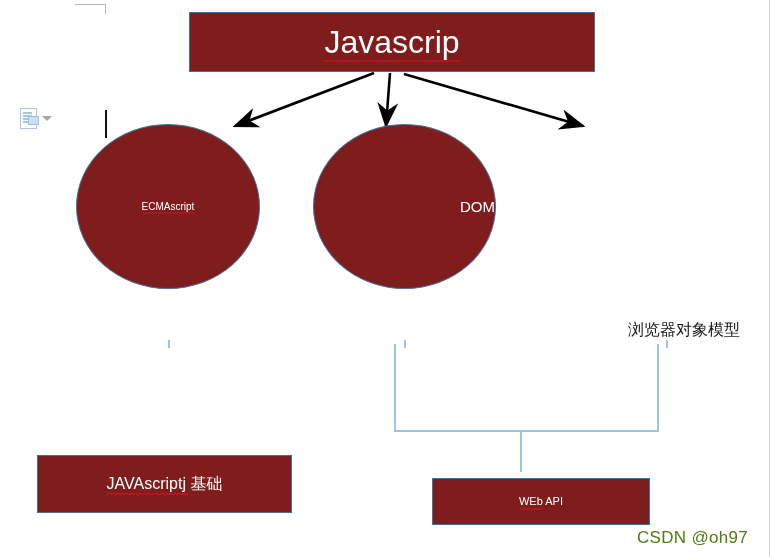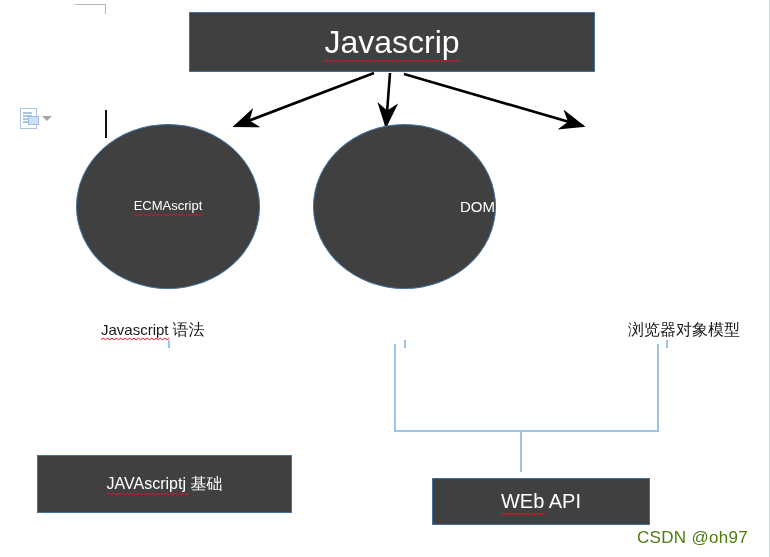--- a/index.html
+++ b/index.html
@@ -82,21 +82,21 @@
     height: 0;
     border-left: 5px solid transparent;
     border-right: 5px solid transparent;
     border-top: 5px solid #a6a6a6;
   }
 
   
   .shape {
     position: absolute;
     box-sizing: border-box;
-    background: #404040;
+    background: #7f1d1d;
     border: 1.5px solid #41719C;
     display: flex;
     align-items: center;
     justify-content: center;
     color: #ffffff;
     text-align: center;
   }
   .shape.circle {
     border-radius: 50%;
   }
@@ -204,55 +204,50 @@
     <path d="M395,344 L395,431 L658,431 L658,344" fill="none" stroke="#9DC3E6" stroke-width="2"></path>
     <line x1="521" y1="431" x2="521" y2="472" stroke="#9DC3E6" stroke-width="2"></line>
   </svg>
 
   <div class="shape" style="left:189px; top:12px; width:406px; height:60px; font-size:32px;">
     <span class="shape-label squiggle has-svg" style="--has-svg: 1;">Javascrip<svg class="squiggle-svg" viewBox="0 0 135.15625 4" preserveAspectRatio="none">
           <path d="M0,1.7 L2.2,0.2 L4.4,1.7 L6.6,0.2 L8.8,1.7 L11.0,0.2 L13.2,1.7 L15.4,0.2 L17.6,1.7 L19.8,0.2 L22.0,1.7 L24.2,0.2 L26.4,1.7 L28.6,0.2 L30.8,1.7 L33.0,0.2 L35.2,1.7 L37.4,0.2 L39.6,1.7 L41.8,0.2 L44.0,1.7 L46.2,0.2 L48.4,1.7 L50.6,0.2 L52.8,1.7 L55.0,0.2 L57.2,1.7 L59.4,0.2 L61.6,1.7 L63.8,0.2 L66.0,1.7 L68.2,0.2 L70.4,1.7 L72.6,0.2 L74.8,1.7 L77.0,0.2 L79.2,1.7 L81.4,0.2 L83.6,1.7 L85.8,0.2 L88.0,1.7 L90.2,0.2 L92.4,1.7 L94.6,0.2 L96.8,1.7 L99.0,0.2 L101.2,1.7 L103.4,0.2 L105.6,1.7 L107.8,0.2 L110.0,1.7 L112.2,0.2 L114.4,1.7 L116.6,0.2 L118.8,1.7 L121.0,0.2 L123.2,1.7 L125.4,0.2 L127.6,1.7 L129.8,0.2 L132.0,1.7 L134.2,0.2 L136.4,1.7" fill="none" stroke="#E8112D" stroke-width="1"></path>
         </svg></span>
   </div>
 
-  <div class="shape circle" style="left:76px; top:124px; width:184px; height:165px; font-size:13px;">
+  <div class="shape circle" style="left:76px; top:124px; width:184px; height:165px; font-size:10px;">
     <span class="shape-label squiggle has-svg" style="--has-svg: 1;">ECMAscript<svg class="squiggle-svg" viewBox="0 0 79.1875 4" preserveAspectRatio="none">
           <path d="M0,1.7 L2.2,0.2 L4.4,1.7 L6.6,0.2 L8.8,1.7 L11.0,0.2 L13.2,1.7 L15.4,0.2 L17.6,1.7 L19.8,0.2 L22.0,1.7 L24.2,0.2 L26.4,1.7 L28.6,0.2 L30.8,1.7 L33.0,0.2 L35.2,1.7 L37.4,0.2 L39.6,1.7 L41.8,0.2 L44.0,1.7 L46.2,0.2 L48.4,1.7 L50.6,0.2 L52.8,1.7 L55.0,0.2 L57.2,1.7 L59.4,0.2 L61.6,1.7 L63.8,0.2 L66.0,1.7 L68.2,0.2 L70.4,1.7 L72.6,0.2 L74.8,1.7 L77.0,0.2 L79.2,1.7" fill="none" stroke="#E8112D" stroke-width="1"></path>
         </svg></span>
   </div>
 
   <div class="shape circle" style="left:313px; top:124px; width:183px; height:165px; font-size:15px;justify-content:flex-end;">
     <span class="shape-label">DOM</span>
   </div>
 
 
-  <div class="caption" style="left:101px; top:320px;">
-    <span class="latin squiggle has-svg" style="--has-svg: 1;">Javascript<svg class="squiggle-svg" viewBox="0 0 67.53125 4" preserveAspectRatio="none">
-          <path d="M0,1.7 L2.2,0.2 L4.4,1.7 L6.6,0.2 L8.8,1.7 L11.0,0.2 L13.2,1.7 L15.4,0.2 L17.6,1.7 L19.8,0.2 L22.0,1.7 L24.2,0.2 L26.4,1.7 L28.6,0.2 L30.8,1.7 L33.0,0.2 L35.2,1.7 L37.4,0.2 L39.6,1.7 L41.8,0.2 L44.0,1.7 L46.2,0.2 L48.4,1.7 L50.6,0.2 L52.8,1.7 L55.0,0.2 L57.2,1.7 L59.4,0.2 L61.6,1.7 L63.8,0.2 L66.0,1.7 L68.2,0.2" fill="none" stroke="#E8112D" stroke-width="1"></path>
-        </svg></span><span> 语法</span>
-  </div>
 
 
   <div class="caption" style="left:604px; top:320px;margin-left:24px;">
     <span>浏览器对象模型</span>
   </div>
 
   <div class="mini-caret" style="left:168px; top:340px;"></div>
   <div class="mini-caret" style="left:404px; top:340px;"></div>
   <div class="mini-caret" style="left:666px; top:340px;"></div>
 
   <div class="shape" style="left:37px; top:455px; width:255px; height:58px; font-size:16px;">
     <span class="shape-label">
       <span class="squiggle has-svg" style="--has-svg: 1;">JAVAscriptj<svg class="squiggle-svg" viewBox="0 0 79.421875 4" preserveAspectRatio="none">
             <path d="M0,1.7 L2.2,0.2 L4.4,1.7 L6.6,0.2 L8.8,1.7 L11.0,0.2 L13.2,1.7 L15.4,0.2 L17.6,1.7 L19.8,0.2 L22.0,1.7 L24.2,0.2 L26.4,1.7 L28.6,0.2 L30.8,1.7 L33.0,0.2 L35.2,1.7 L37.4,0.2 L39.6,1.7 L41.8,0.2 L44.0,1.7 L46.2,0.2 L48.4,1.7 L50.6,0.2 L52.8,1.7 L55.0,0.2 L57.2,1.7 L59.4,0.2 L61.6,1.7 L63.8,0.2 L66.0,1.7 L68.2,0.2 L70.4,1.7 L72.6,0.2 L74.8,1.7 L77.0,0.2 L79.2,1.7 L81.4,0.2" fill="none" stroke="#E8112D" stroke-width="1"></path>
           </svg></span><span> 基础</span>
     </span>
   </div>
 
-  <div class="shape" style="left:432px; top:478px; width:218px; height:47px; font-size:20px;">
+  <div class="shape" style="left:432px; top:478px; width:218px; height:47px; font-size:11px;">
     <span class="shape-label">
       <span class="squiggle has-svg" style="--has-svg: 1;">WEb<svg class="squiggle-svg" viewBox="0 0 34.671875 4" preserveAspectRatio="none">
             <path d="M0,1.7 L2.2,0.2 L4.4,1.7 L6.6,0.2 L8.8,1.7 L11.0,0.2 L13.2,1.7 L15.4,0.2 L17.6,1.7 L19.8,0.2 L22.0,1.7 L24.2,0.2 L26.4,1.7 L28.6,0.2 L30.8,1.7 L33.0,0.2 L35.2,1.7" fill="none" stroke="#E8112D" stroke-width="1"></path>
           </svg></span><span> API</span>
     </span>
   </div>
 
   <div class="watermark" style="left:637px; top:528px;">CSDN @oh97</div>
 
 </div>

